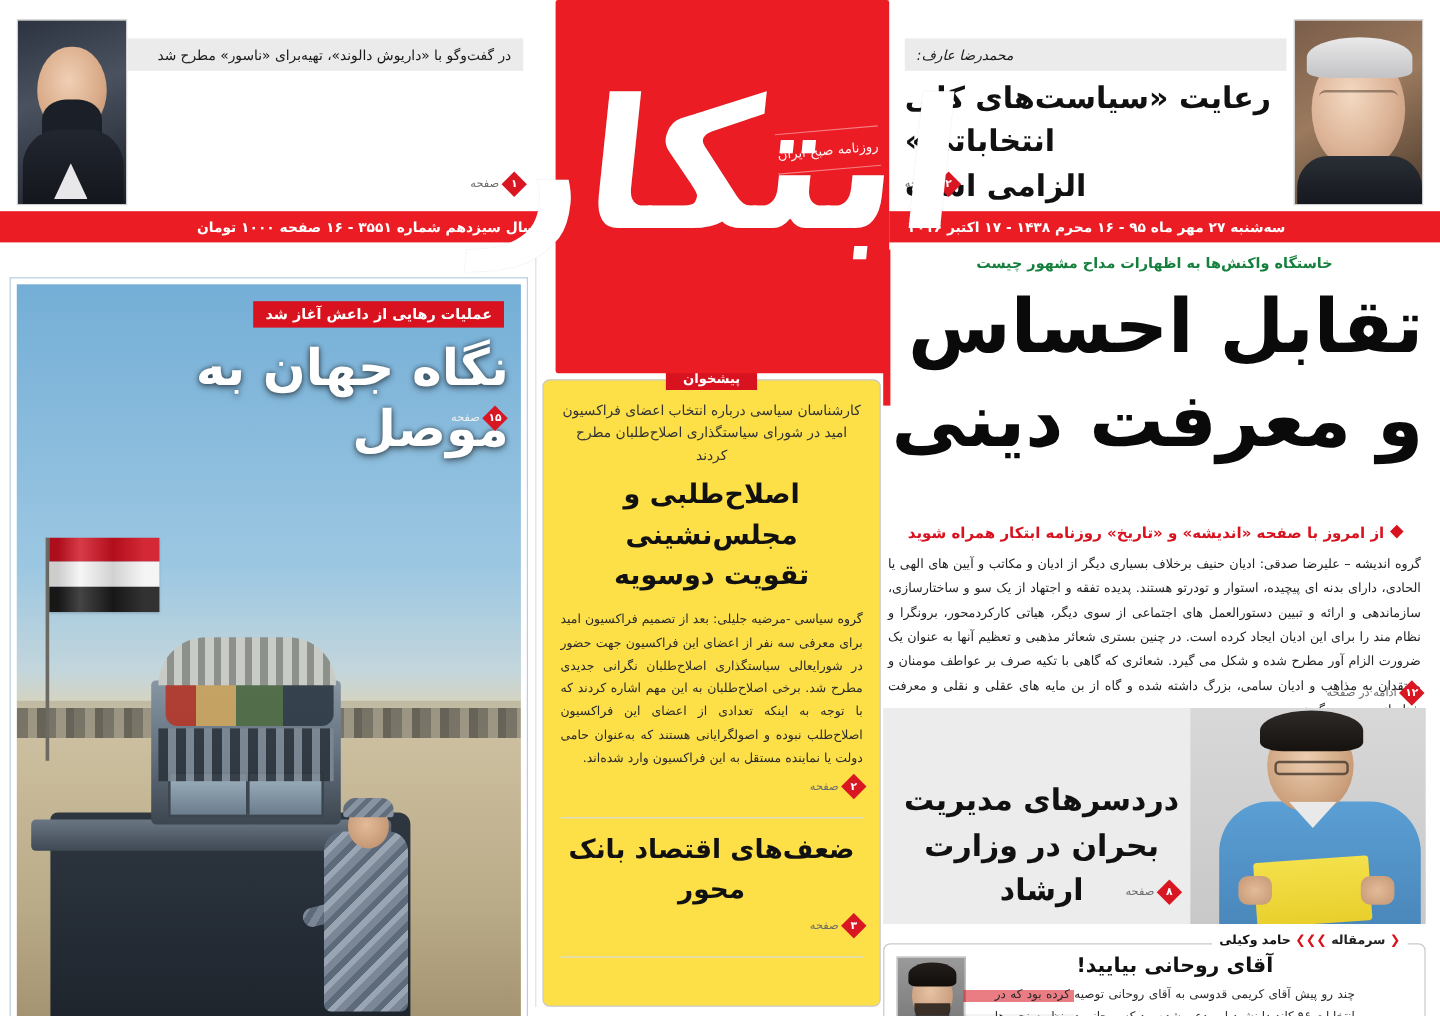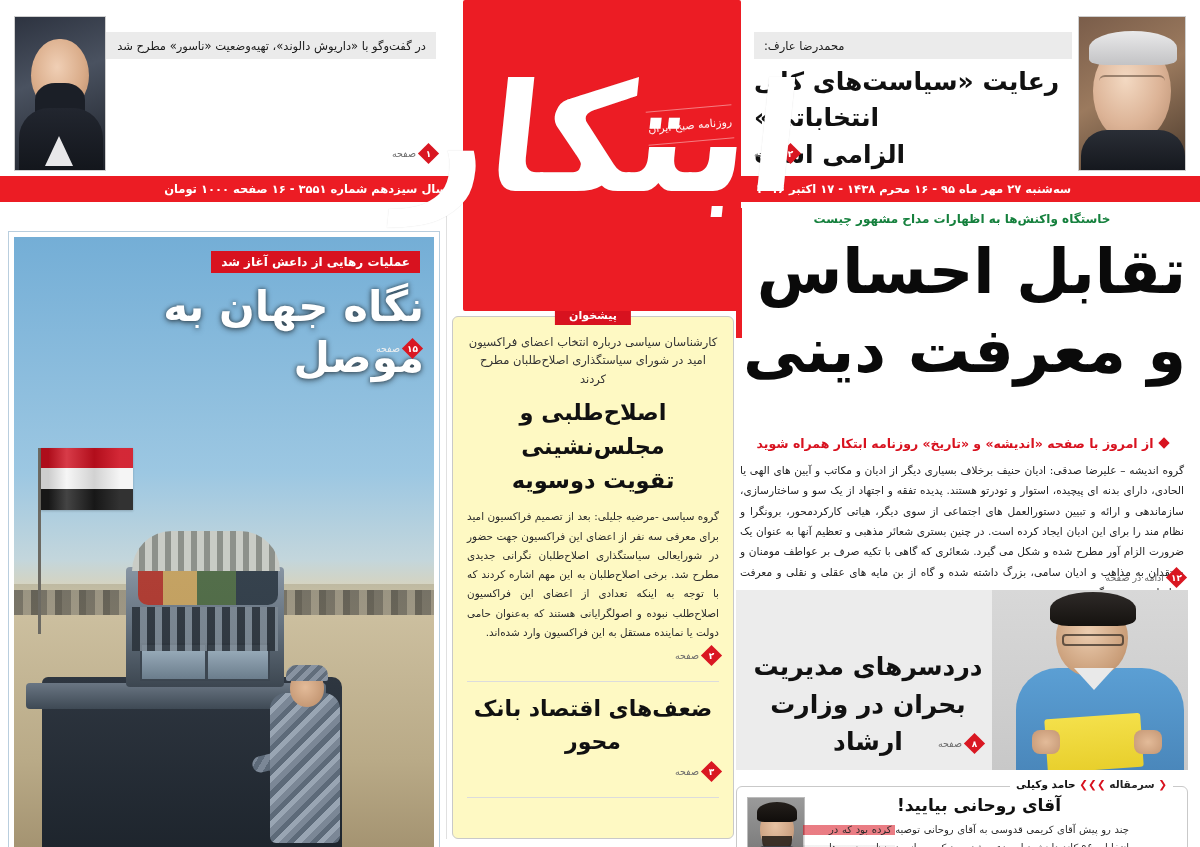--- a/index.html
+++ b/index.html
@@ -85,21 +85,21 @@
   .glass-b { position:absolute; left:20px; top:58px; width:66px; height:13px;
     border-top:2px solid #5a4636; opacity:.55; border-radius: 6px; }
   .body-b { position:absolute; left:2px; bottom:0; width:104px; height:40px;
     background: linear-gradient(180deg,#2a2e36,#15181e); border-radius: 26px 26px 0 0; }
 
   .kicker-bar-r {
     position: absolute; left: 14px; top: 32px; width: 318px; height: 27px;
     background: #ebebeb; display:flex; align-items:center; justify-content:flex-end;
     padding: 0 10px; direction: rtl;
   }
-  .kicker-bar-r span { font-size: 11.5px; color:#1a1a1a; white-space: nowrap; }
+  .kicker-bar-r span { font-size: 11.5px; color:#1a1a1a; white-space: nowrap; font-style: italic; }
   .tr-h1 {
     position: absolute; left: 14px; top: 64px; width: 318px;
     text-align: left; direction: rtl;
     font-size: 25px; font-weight: 700; color:#111; line-height: 1.45;
   }
   .tr-h1 i { font-style: normal; display:block; }
 
   
   .pgbadge { display:inline-flex; align-items:center; gap:5px; direction: rtl; }
   .pgbadge .dia {
@@ -202,21 +202,21 @@
     position:absolute; right:10px; top:44px; width: 400px; text-align:right; direction: rtl;
     color:#fff; font-size: 42px; font-weight: 700; line-height: 1.22;
     text-shadow: 0 0 4px rgba(0,0,0,.55), 0 2px 6px rgba(0,0,0,.4);
   }
   .ph-badge { position:absolute; right:14px; top:104px; }
   .ph-badge .lbl { color:#f0f0f0; }
 
   
   .colM {
     position:absolute; left:452px; top:316px; width:282px; height:523px;
-    border:1px solid #c9c9c9; border-radius: 6px; background:#fef9c3; padding: 16px 14px 8px;
+    border:1px solid #c9c9c9; border-radius: 6px; background:#fde047; padding: 16px 14px 8px;
   }
   .peyshkhan {
     position:absolute; right:50%; top:-11px; transform: translateX(50%);
     background:#d8121f; color:#fff; font-size:11px; font-weight:700;
     padding:3px 14px; direction: rtl; white-space:nowrap;
   }
   .m-item { padding-bottom: 8px; }
   .m-sep { height:1px; background:#dcdcdc; margin: 6px 0 10px; }
   .m-kicker {
     direction: rtl; text-align:center; font-size: 11.5px; color:#333; line-height: 1.6;
@@ -341,21 +341,21 @@
 
 <div class="page">
 
   <div class="tl-teaser">
     <div class="tl-photo">
       <div class="face-a"></div>
         <div class="body-a"></div>
         <div class="collar-a"></div>
     </div>
     <div class="kicker-bar">
-      <span>در گفت‌وگو با «داریوش دالوند»، تهیه‌وضعیت «ناسور» مطرح شد</span>
+      <span>در گفت‌وگو با «داریوش دالوند»، تهیه‌برای «ناسور» مطرح شد</span>
     </div>
     <div class="tl-h1">
     </div>
     <div class="pgbadge" style="position:absolute;right:14px;top:146px;">
       <span class="dia">
           <em>۱</em>
         </span>
       <span class="lbl">صفحه</span>
     </div>
   </div>

